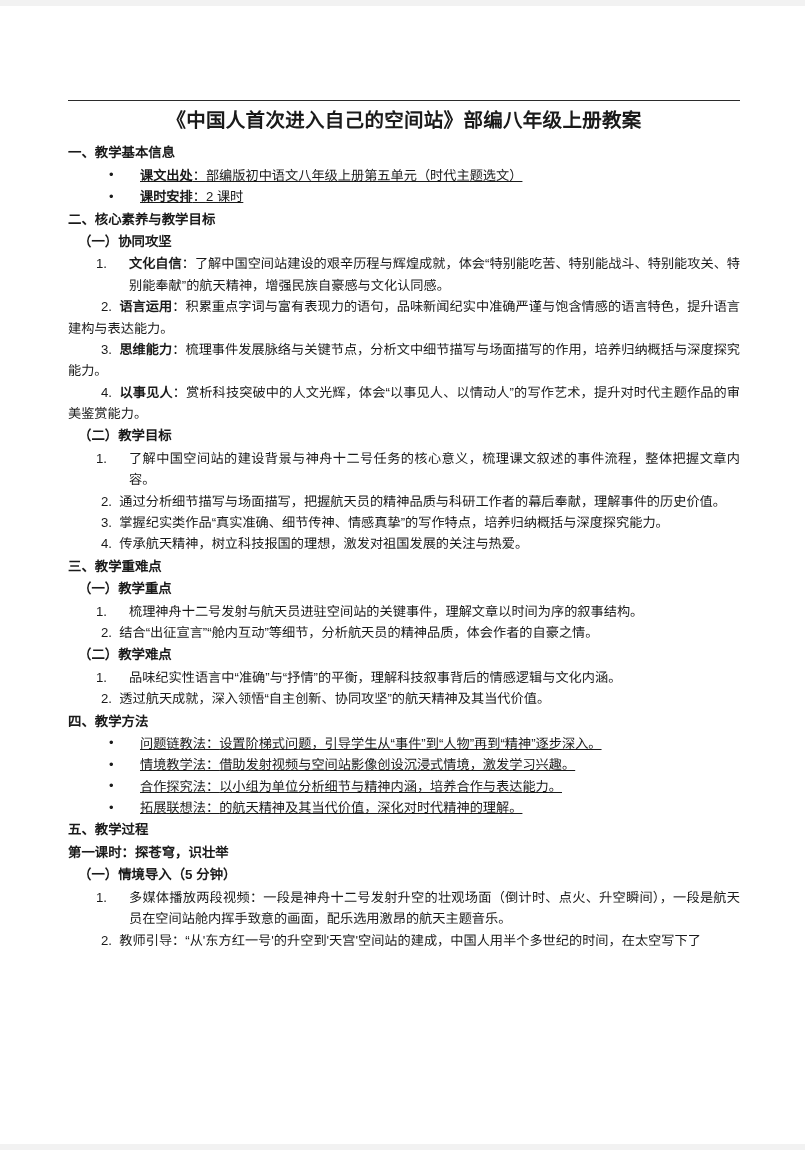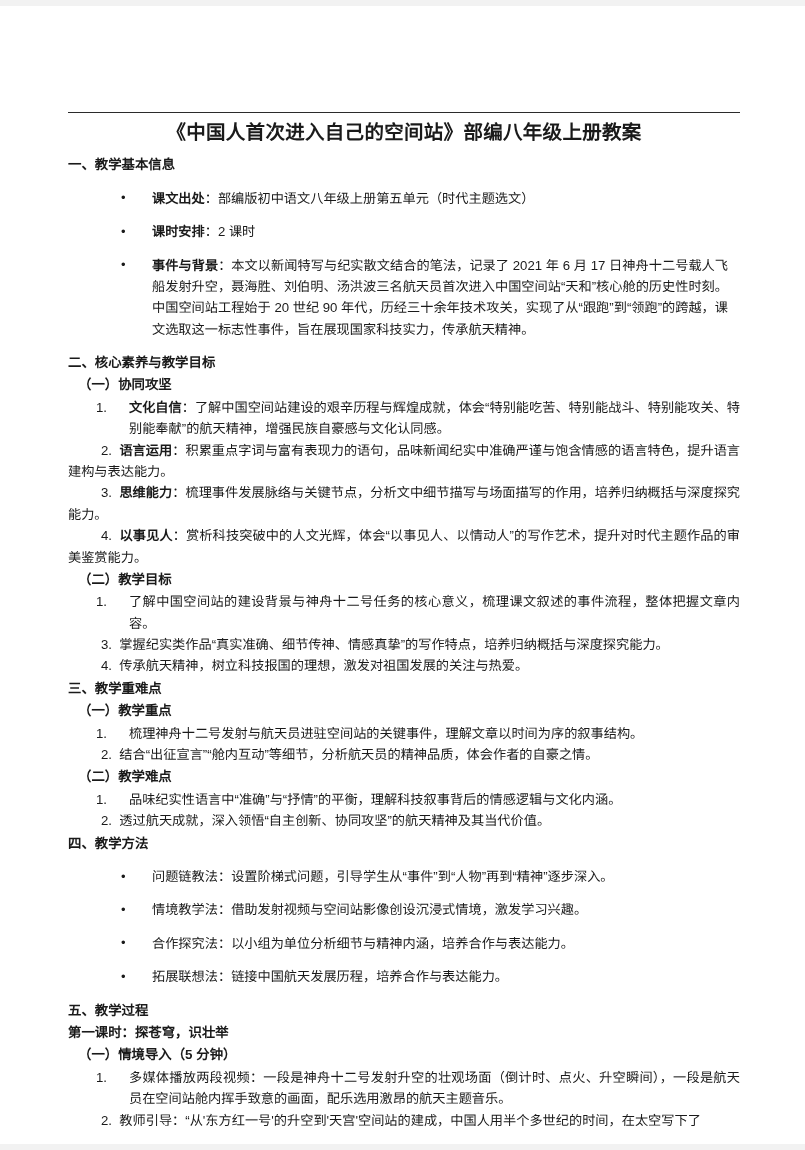--- a/index.html
+++ b/index.html
@@ -26,21 +26,21 @@
     width: 805px;
     height: 6px;
     background: #f2f2f2;
   }
   .edge-strip.top { top: 0; }
   .edge-strip.bottom { bottom: 0; }
 
   .content {
     position: absolute;
     left: 68px;
-    top: 112px;
+    top: 100px;
     width: 672px;
     color: #1a1a1a;
     font-size: 13.2px;
     line-height: 1.62;
   }
 
   .title-rule {
     border: 0;
     border-top: 1.4px solid #2b2b2b;
     margin: 0 0 6px 0;
@@ -83,24 +83,25 @@
 
   
   ul.bul {
     list-style: none;
     margin: 0;
     padding: 0;
   }
   ul.bul > li {
     position: relative;
     padding-left: 72px;
-    margin: 12px;
+    margin: 0;
     line-height: 1.62;
     text-align: justify;
     text-justify: inter-ideograph;
+    text-decoration: underline;
   }
   ul.bul > li::before {
     content: "\2022";
     position: absolute;
     left: 41px;
     top: -0.5px;
     font-size: 13px;
   }
 
   
@@ -163,23 +164,20 @@
 
     <div class="h1">一、教学基本信息</div>
 
     <ul class="bul">
       <li>
         <span class="b">课文出处</span><span>：</span><span>部编版初中语文八年级上册第五单元（时代主题选文）</span>
       </li>
       <li>
         <span class="b">课时安排</span><span>：</span><span>2 课时</span>
       </li>
-      <li>
-        <span class="b">事件与背景</span><span>：</span><span>本文以新闻特写与纪实散文结合的笔法，记录了 2021 年 6 月 17 日神舟十二号载人飞船发射升空，聂海胜、刘伯明、汤洪波三名航天员首次进入中国空间站“天和”核心舱的历史性时刻。中国空间站工程始于 20 世纪 90 年代，历经三十余年技术攻关，实现了从“跟跑”到“领跑”的跨越，课文选取这一标志性事件，旨在展现国家科技实力，传承航天精神。</span>
-      </li>
     </ul>
 
     <div class="h1">二、核心素养与教学目标</div>
 
     <div class="h2">（一）协同攻坚</div>
 
     <div class="num-in">
       <span class="mk">1.</span><span class="b">文化自信</span><span>：</span><span>了解中国空间站建设的艰辛历程与辉煌成就，体会“特别能吃苦、特别能战斗、特别能攻关、特别能奉献”的航天精神，增强民族自豪感与文化认同感。</span>
     </div>
 
@@ -194,20 +192,23 @@
     <div class="num-out hang">
       <span class="mk">4.</span>&nbsp;&nbsp;<span class="b">以事见人</span><span>：</span><span>赏析科技突破中的人文光辉，体会“以事见人、以情动人”的写作艺术，提升对时代主题作品的审美鉴赏能力。</span>
     </div>
 
     <div class="h2">（二）教学目标</div>
 
     <div class="num-in">
       <span class="mk">1.</span><span>了解中国空间站的建设背景与神舟十二号任务的核心意义，梳理课文叙述的事件流程，整体把握文章内容。</span>
     </div>
 
+    <div class="num-out hang">
+      <span class="mk">2.</span>&nbsp;&nbsp;<span>通过分析细节描写与场面描写，把握航天员的精神品质与科研工作者的幕后奉献，理解事件的历史价值。</span>
+    </div>
 
     <div class="num-out hang">
       <span class="mk">3.</span>&nbsp;&nbsp;<span>掌握纪实类作品“真实准确、细节传神、情感真挚”的写作特点，培养归纳概括与深度探究能力。</span>
     </div>
 
     <div class="num-out hang">
       <span class="mk">4.</span>&nbsp;&nbsp;<span>传承航天精神，树立科技报国的理想，激发对祖国发展的关注与热爱。</span>
     </div>
 
     <div class="h1">三、教学重难点</div>
@@ -238,21 +239,21 @@
       <li>
         <span>问题链教法</span><span>：</span><span>设置阶梯式问题，引导学生从“事件”到“人物”再到“精神”逐步深入。</span>
       </li>
       <li>
         <span>情境教学法</span><span>：</span><span>借助发射视频与空间站影像创设沉浸式情境，激发学习兴趣。</span>
       </li>
       <li>
         <span>合作探究法</span><span>：</span><span>以小组为单位分析细节与精神内涵，培养合作与表达能力。</span>
       </li>
       <li>
-        <span>拓展联想法</span><span>：</span><span>链接中国航天发展历程，培养合作与表达能力。</span>
+        <span>拓展联想法</span><span>：</span><span>的航天精神及其当代价值，深化对时代精神的理解。</span>
       </li>
     </ul>
 
     <div class="h1">五、教学过程</div>
 
     <div class="h-session">第一课时：探苍穹，识壮举</div>
 
     <div class="h2">（一）情境导入（5 分钟）</div>
 
     <div class="num-in">

